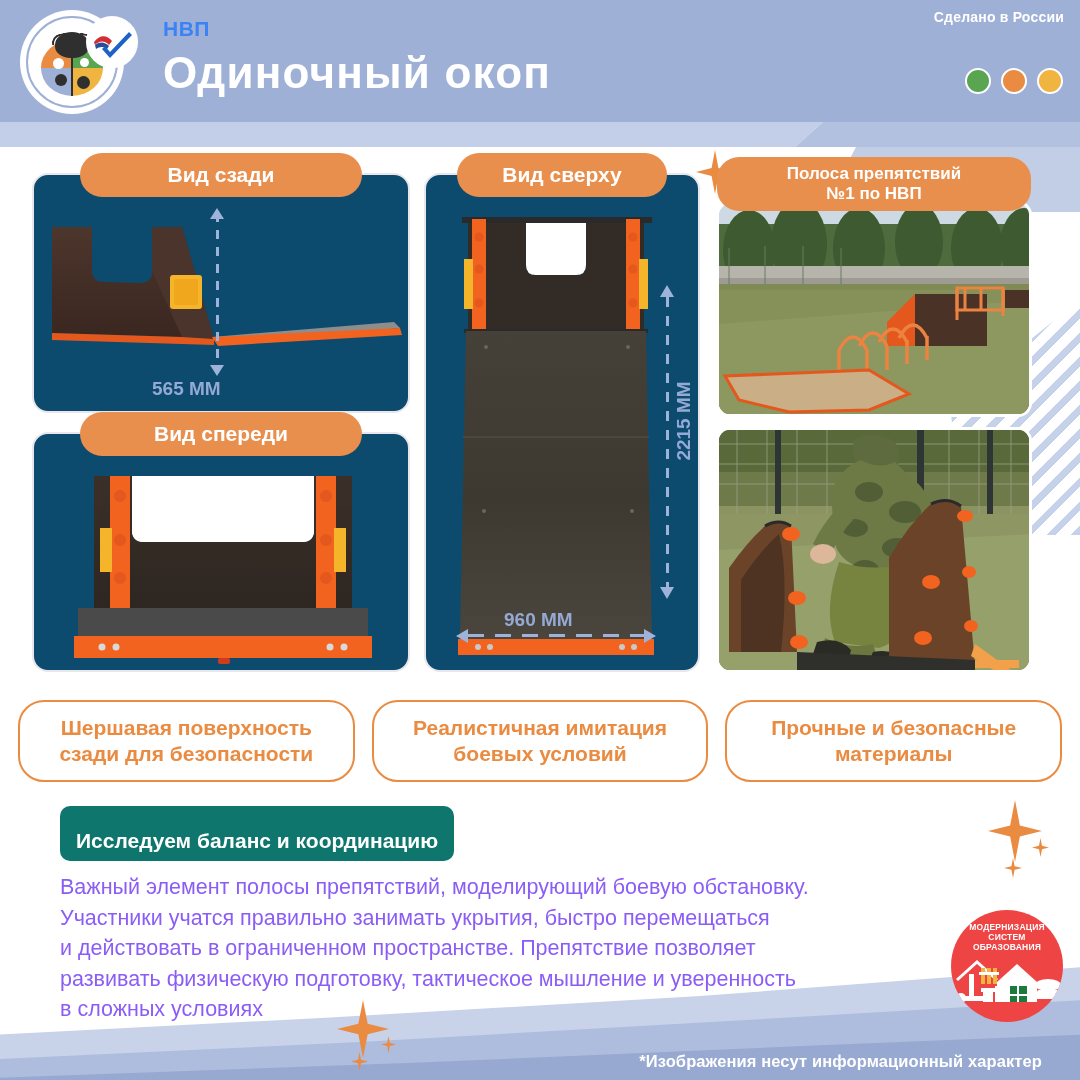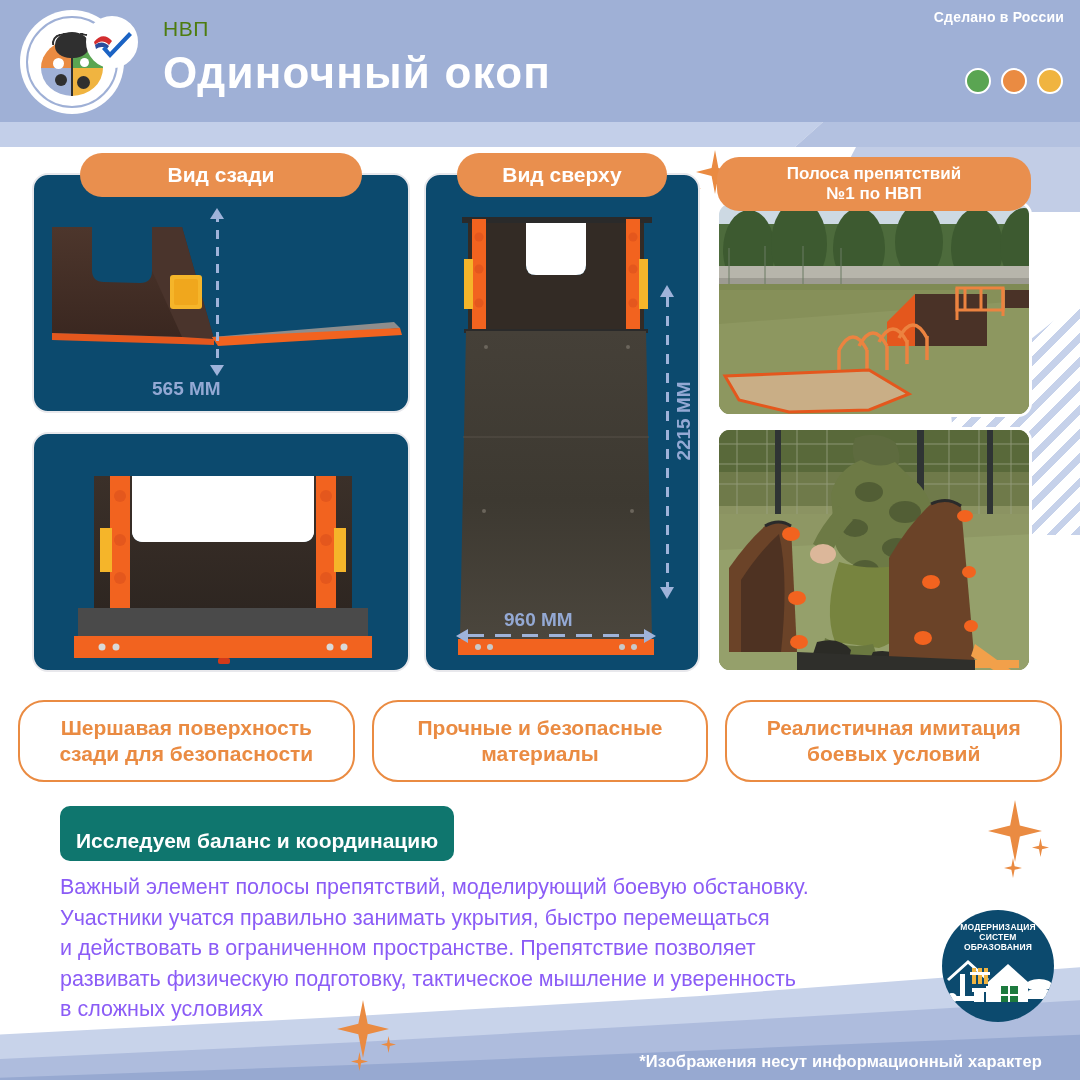--- a/index.html
+++ b/index.html
@@ -97,21 +97,21 @@
   .dot { position:absolute; border-radius:50%; }
   .antenna { position:absolute; border-top:2px solid #2f2f2f; }
   .flag-badge {
     position:absolute; left:74px; top:8px; width:52px; height:52px;
     border-radius:50%; background:#ffffff; border:2px solid #ffffff;
     overflow:hidden;
   }
 
   .title-block { position:absolute; left:163px; top:18px; }
   .kicker {
-    font-size:21px; color:#4d7c0f; letter-spacing:.5px; font-weight:400;
+    font-size:21px; color:#3b82f6; letter-spacing:.5px; font-weight:700;
     line-height:1;
   }
   .main-title {
     font-size:44px; color:#ffffff; font-weight:bold; letter-spacing:1.2px;
     line-height:1.15; margin-top:9px; white-space:nowrap;
   }
   .made-in {
     position:absolute; right:16px; top:9px;
     font-size:14px; color:#ffffff; font-weight:bold; letter-spacing:.2px;
   }
@@ -179,22 +179,22 @@
   }
   .desc-body {
     margin-top:11px;
     font-size:21.5px; color:#8b5cf6; line-height:1.42;
     white-space:pre-line;
     max-width:880px;
   }
 
   
   .edu-badge {
-    position:absolute; right:26px; bottom:58px; width:112px; height:112px;
-    border-radius:50%; background:#0c4a6e; z-index:6;
+    position:absolute; right:17px; bottom:58px; width:112px; height:112px;
+    border-radius:50%; background:#ef4444; z-index:6;
     display:flex; flex-direction:column; align-items:center;
     padding-top:12px; overflow:hidden;
   }
   .edu-t1 { color:#fff; font-size:8.5px; font-weight:bold; letter-spacing:.2px; }
   .edu-t2 { color:#fff; font-size:8.5px; font-weight:bold; letter-spacing:.2px; }
   .edu-t3 { color:#fff; font-size:8.5px; font-weight:bold; letter-spacing:.2px; }
   .edu-art { position:absolute; bottom:12px; left:0; width:112px; height:56px; }
 
   .footer-note {
     position:absolute; right:38px; bottom:9px; z-index:7;
@@ -313,20 +313,21 @@
     <div style="position:absolute; left:176px; top:33px; width:0; height:0;
                 border-left:7px solid transparent; border-right:7px solid transparent;
                 border-bottom:11px solid #9fb3da;"></div>
     <div style="position:absolute; left:176px; top:190px; width:0; height:0;
                 border-left:7px solid transparent; border-right:7px solid transparent;
                 border-top:11px solid #9fb3da;"></div>
     <div class="dim-label" style="left:118px; top:203px; font-size:19px;">565 ММ</div>
   </div>
 
   <div class="panel" style="left:32px; top:285px; width:378px; height:240px;">
+    <div class="panel-tab" style="top:-22px; width:282px; height:44px; font-size:21px;">Вид спереди</div>
 
     <div class="render" style="left:38px; top:34px; width:302px; height:196px;">
       <svg width="302" height="196" viewBox="0 0 302 196" aria-hidden="true">
         <defs>
           <linearGradient id="fw" x1="0" y1="0" x2="0" y2="1">
             <stop offset="0%" stop-color="#3b3029"></stop>
               <stop offset="100%" stop-color="#2e2621"></stop>
           </linearGradient>
         </defs>
         <path d="M22 8 L60 8 L60 62 Q60 74 72 74 L118 74 L118 8 L184 8 L184 74 L230 74 Q242 74 242 62 L242 8 L280 8 L280 140 L22 140 Z" fill="url(#fw)"></path>
@@ -530,24 +531,24 @@
         <path d="M256 230 L300 230 L300 238 L256 238 Z" fill="#f2a04a"></path>
       </svg>
     </div>
   </div>
 
 </div>
 
 <div class="features">
   <div class="pill">Шершавая поверхность
 сзади для безопасности</div>
+  <div class="pill">Реалистичная имитация
+боевых условий</div>
   <div class="pill">Прочные и безопасные
 материалы</div>
-  <div class="pill">Реалистичная имитация
-боевых условий</div>
 </div>
 
 <div class="desc">
   <div class="desc-badge">Исследуем баланс и координацию</div>
   <div class="desc-body">Важный элемент полосы препятствий, моделирующий боевую обстановку.
 Участники учатся правильно занимать укрытия, быстро перемещаться
 и действовать в ограниченном пространстве. Препятствие позволяет
 развивать физическую подготовку, тактическое мышление и уверенность
 в сложных условиях</div>
 </div>

